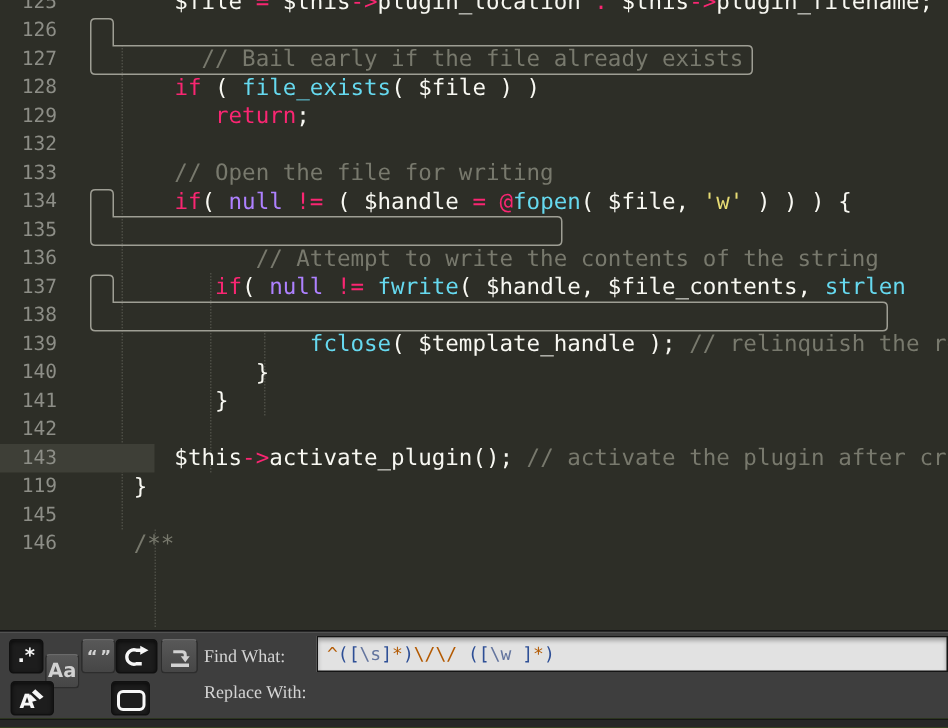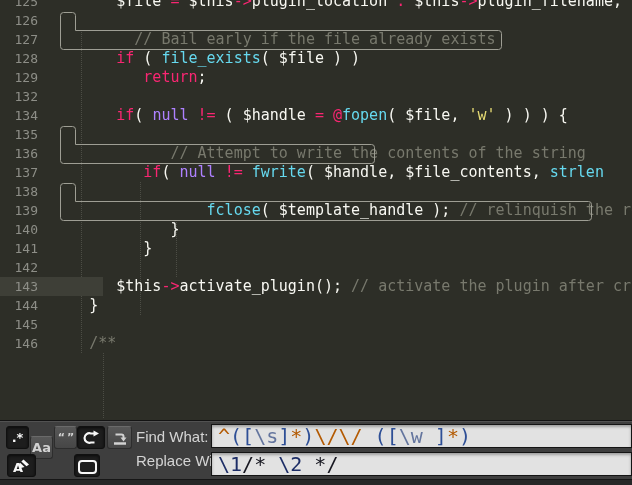--- a/index.html
+++ b/index.html
@@ -30,53 +30,54 @@
   .b-word{left:54px;top:5px;width:23px}
   .b-wrap{left:77px;top:5px;width:28px}
   .b-insel{left:107px;top:5px;width:25px}
   .b-highlight{left:7px;top:33px;width:29px}
   .b-preserve{left:74px;top:33px;width:26px}
   .g{display:block;line-height:21px;font-size:13px;font-weight:bold;font-family:"DejaVu Sans",sans-serif;}
   .g-word{font-size:11px;letter-spacing:-1px;}
   .ico{display:block;margin:3px auto 0;}
   .rrect{display:block;width:15px;height:10px;margin:5px auto 0;border:2px solid currentColor;border-radius:4px;}
   .plabel{position:absolute;left:136px;height:24px;line-height:24px;
-          font-family:Liberation Sans, sans-serif;font-size:15px;color:#d4d4d4;}
+          font-family:Liberation Serif, serif;font-size:12px;color:#d4d4d4;}
   .pl-find{top:4px}.pl-replace{top:28px}
   .field{position:absolute;left:211px;width:421px;height:24px;box-sizing:border-box;
          background:#e2e2e2;border:1px solid #141414;box-shadow:inset 0 2px 3px rgba(0,0,0,.3);
-         padding:1px 6px 0;font-size:20px;line-height:21px;white-space:pre;overflow:hidden;}
+         padding:1px 6px 0;font-size:12px;line-height:21px;white-space:pre;overflow:hidden;}
   .f-find{top:3px}.f-replace{top:31px}
   .fs-o{color:#b35900}.fs-b{color:#2e4f96}.fs-w{color:#64759e}.fs-p{color:#444}
   .fs-r{color:#1d2d66}.fs-d{color:#15151e}
 </style>
 </head>
 <body>
 
 <div class="stage">
 
   <div class="code-area">
     <div class="lines">
         <div class="cl"><span class="ln">125</span><span class="lt"><span class="tk-v">        $file </span><span class="tk-k">=</span><span class="tk-v"> $this</span><span class="tk-k">-&gt;</span><span class="tk-v">plugin_location </span><span class="tk-k">.</span><span class="tk-v"> $this</span><span class="tk-k">-&gt;</span><span class="tk-v">plugin_filename;</span></span></div>
         <div class="cl"><span class="ln">126</span><span class="lt"></span></div>
         <div class="cl"><span class="ln">127</span><span class="lt"><span class="tk-c">          // Bail early if the file already exists</span></span></div>
         <div class="cl"><span class="ln">128</span><span class="lt"><span class="tk-v">        </span><span class="tk-k">if</span><span class="tk-v"> ( </span><span class="tk-f">file_exists</span><span class="tk-v">( $file ) )</span></span></div>
         <div class="cl"><span class="ln">129</span><span class="lt"><span class="tk-v">           </span><span class="tk-k">return</span><span class="tk-v">;</span></span></div>
         <div class="cl"><span class="ln">132</span><span class="lt"></span></div>
+        <div class="cl"><span class="ln">133</span><span class="lt"><span class="tk-c">        // Open the file for writing</span></span></div>
         <div class="cl"><span class="ln">134</span><span class="lt"><span class="tk-v">        </span><span class="tk-k">if</span><span class="tk-v">( </span><span class="tk-n">null</span><span class="tk-v"> </span><span class="tk-k">!=</span><span class="tk-v"> ( $handle </span><span class="tk-k">=</span><span class="tk-v"> </span><span class="tk-k">@</span><span class="tk-f">fopen</span><span class="tk-v">( $file, </span><span class="tk-s">'w'</span><span class="tk-v"> ) ) ) {</span></span></div>
         <div class="cl"><span class="ln">135</span><span class="lt"></span></div>
         <div class="cl"><span class="ln">136</span><span class="lt"><span class="tk-c">              // Attempt to write the contents of the string</span></span></div>
         <div class="cl"><span class="ln">137</span><span class="lt"><span class="tk-v">           </span><span class="tk-k">if</span><span class="tk-v">( </span><span class="tk-n">null</span><span class="tk-v"> </span><span class="tk-k">!=</span><span class="tk-v"> </span><span class="tk-f">fwrite</span><span class="tk-v">( $handle, $file_contents, </span><span class="tk-f">strlen</span></span></div>
         <div class="cl"><span class="ln">138</span><span class="lt"></span></div>
         <div class="cl"><span class="ln">139</span><span class="lt"><span class="tk-v">                  </span><span class="tk-f">fclose</span><span class="tk-v">( $template_handle ); </span><span class="tk-c">// relinquish the res</span></span></div>
         <div class="cl"><span class="ln">140</span><span class="lt"><span class="tk-v">              }</span></span></div>
         <div class="cl"><span class="ln">141</span><span class="lt"><span class="tk-v">           }</span></span></div>
         <div class="cl"><span class="ln">142</span><span class="lt"></span></div>
         <div class="cl"><div class="cur"></div><span class="ln">143</span><span class="lt"><span class="tk-v">        $this</span><span class="tk-k">-&gt;</span><span class="tk-v">activate_plugin(); </span><span class="tk-c">// activate the plugin after cr</span></span></div>
-        <div class="cl"><span class="ln">144</span><span class="lt"><span class="tk-v">     }</span></span></div>
+        <div class="cl"><span class="ln">119</span><span class="lt"><span class="tk-v">     }</span></span></div>
         <div class="cl"><span class="ln">145</span><span class="lt"></span></div>
         <div class="cl"><span class="ln">146</span><span class="lt"><span class="tk-c">     /**</span></span></div>
       </div>
     <svg class="match-overlay" width="632" height="420">
         <path d="M 63.5 12.5 H 72.5 Q 75.5 12.5 75.5 15.5 V 30.5 H 498.5 Q 501.5 30.5 501.5 33.5 V 46.5 Q 501.5 49.5 498.5 49.5 H 63.5 Q 60.5 49.5 60.5 46.5 V 15.5 Q 60.5 12.5 63.5 12.5 Z"></path>
         <path d="M 63.5 126.5 H 72.5 Q 75.5 126.5 75.5 129.5 V 144.5 H 371.5 Q 374.5 144.5 374.5 147.5 V 160.5 Q 374.5 163.5 371.5 163.5 H 63.5 Q 60.5 163.5 60.5 160.5 V 129.5 Q 60.5 126.5 63.5 126.5 Z"></path>
         <path d="M 63.5 183.5 H 72.5 Q 75.5 183.5 75.5 186.5 V 201.5 H 588.5 Q 591.5 201.5 591.5 204.5 V 217.5 Q 591.5 220.5 588.5 220.5 H 63.5 Q 60.5 220.5 60.5 217.5 V 186.5 Q 60.5 183.5 63.5 183.5 Z"></path>
       </svg>
   <div class="guide" style="left: 81px; top: 30px; height: 323px;"></div>
       <div class="guide" style="left: 140px; top: 182px; height: 133px;"></div>
@@ -115,17 +116,16 @@
       </svg>
     </div>
     <div class="fbtn b-preserve on">
       <span class="rrect"></span>
     </div>
 
     <div class="plabel pl-find">Find What:</div>
     <div class="plabel pl-replace">Replace With:</div>
 
     <div class="field f-find" role="textbox" title="^([\s]*)\/\/ ([\w ]*)"><span class="fs-o">^</span><span class="fs-b">([</span><span class="fs-w">\s</span><span class="fs-b">]</span><span class="fs-o">*</span><span class="fs-b">)</span><span class="fs-o">\/\/</span><span class="fs-p"> </span><span class="fs-b">([</span><span class="fs-w">\w</span><span class="fs-p"> </span><span class="fs-b">]</span><span class="fs-o">*</span><span class="fs-b">)</span></div>
-    <div class="field f-replace" role="textbox" title="\1/* \2 */"><span class="fs-r">\1</span><span class="fs-d">/* </span><span class="fs-r">\2</span><span class="fs-d"> */</span></div>
   </div>
 
   <div class="bottom-strip"></div>
 </div>
 
 </body></html>

